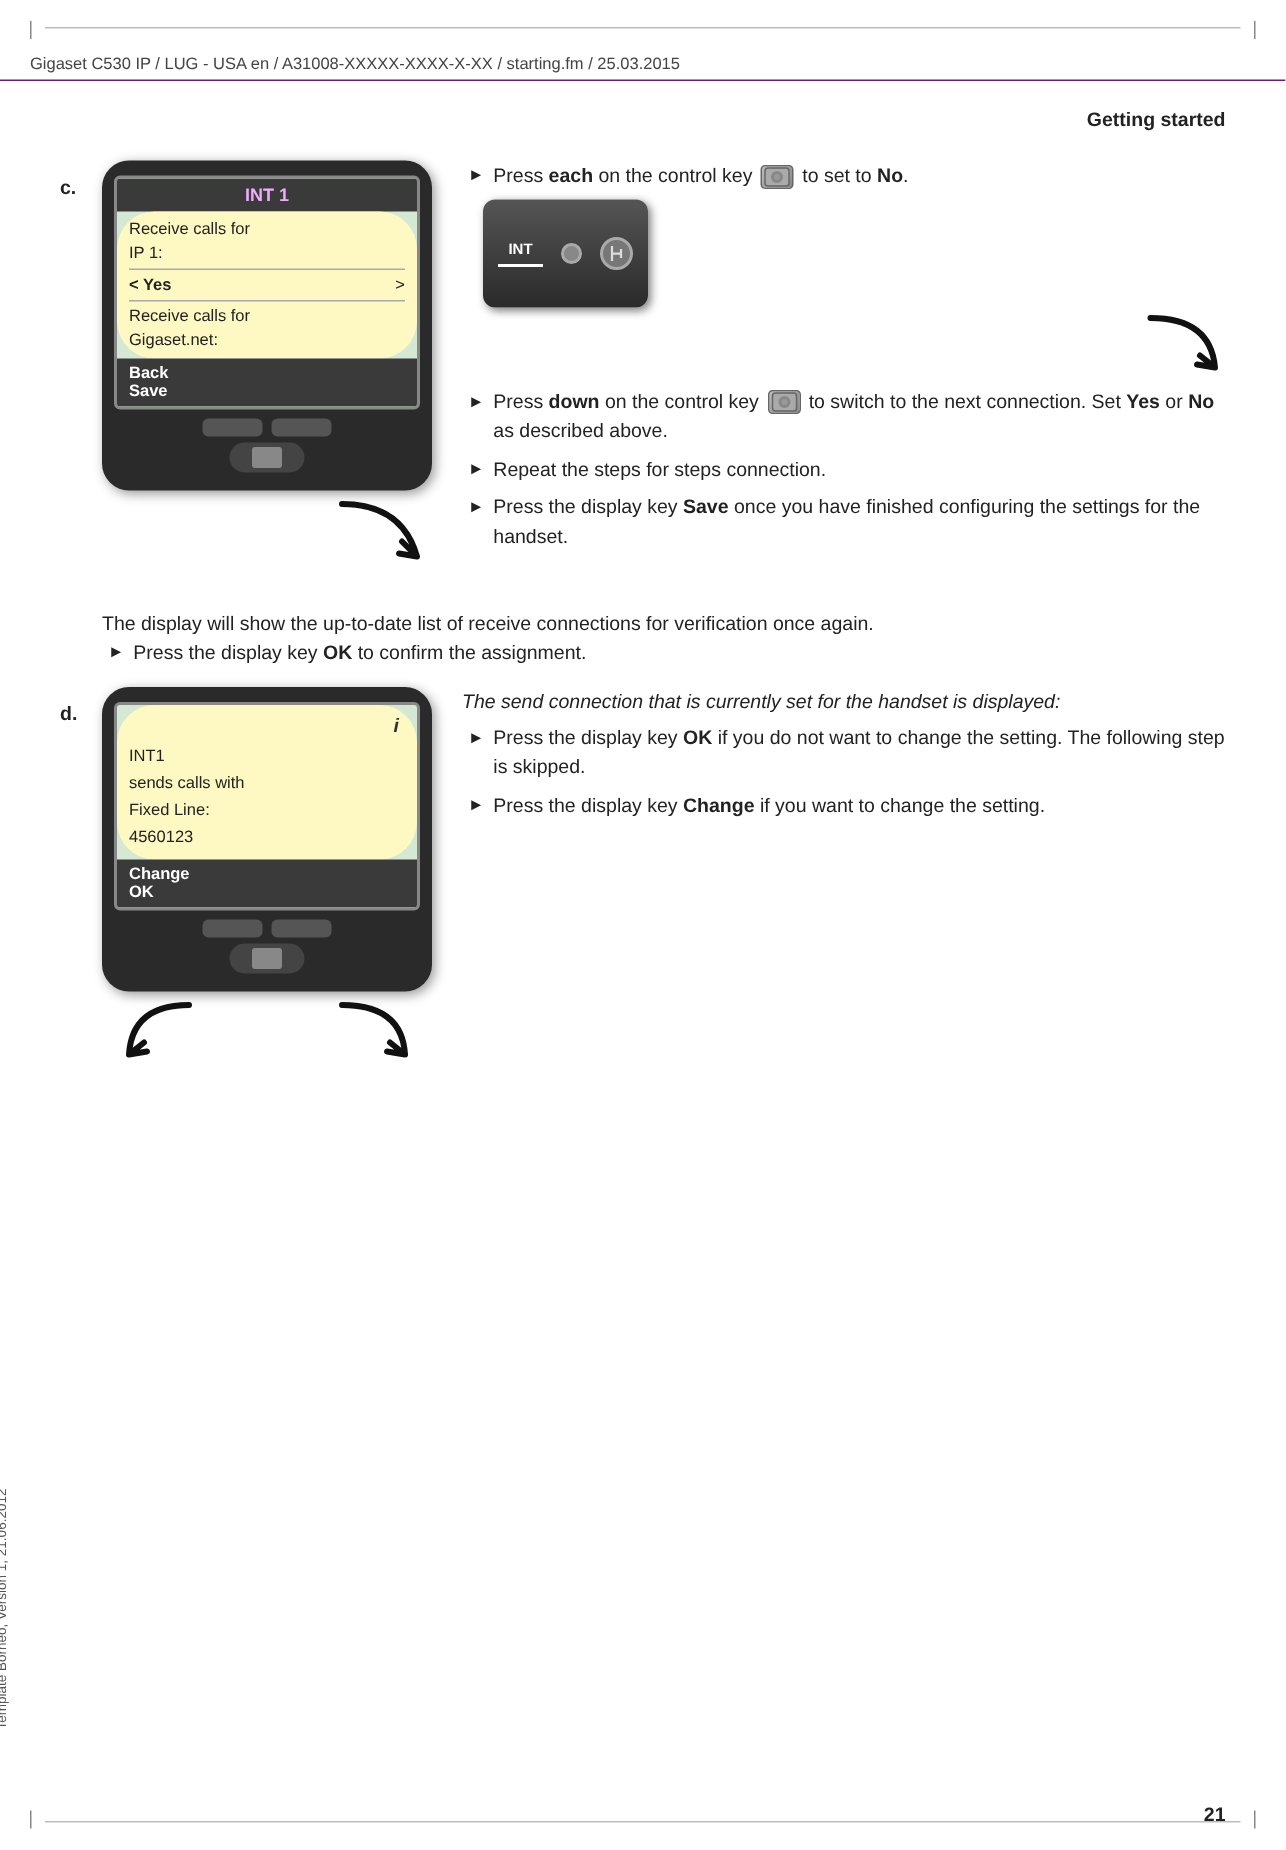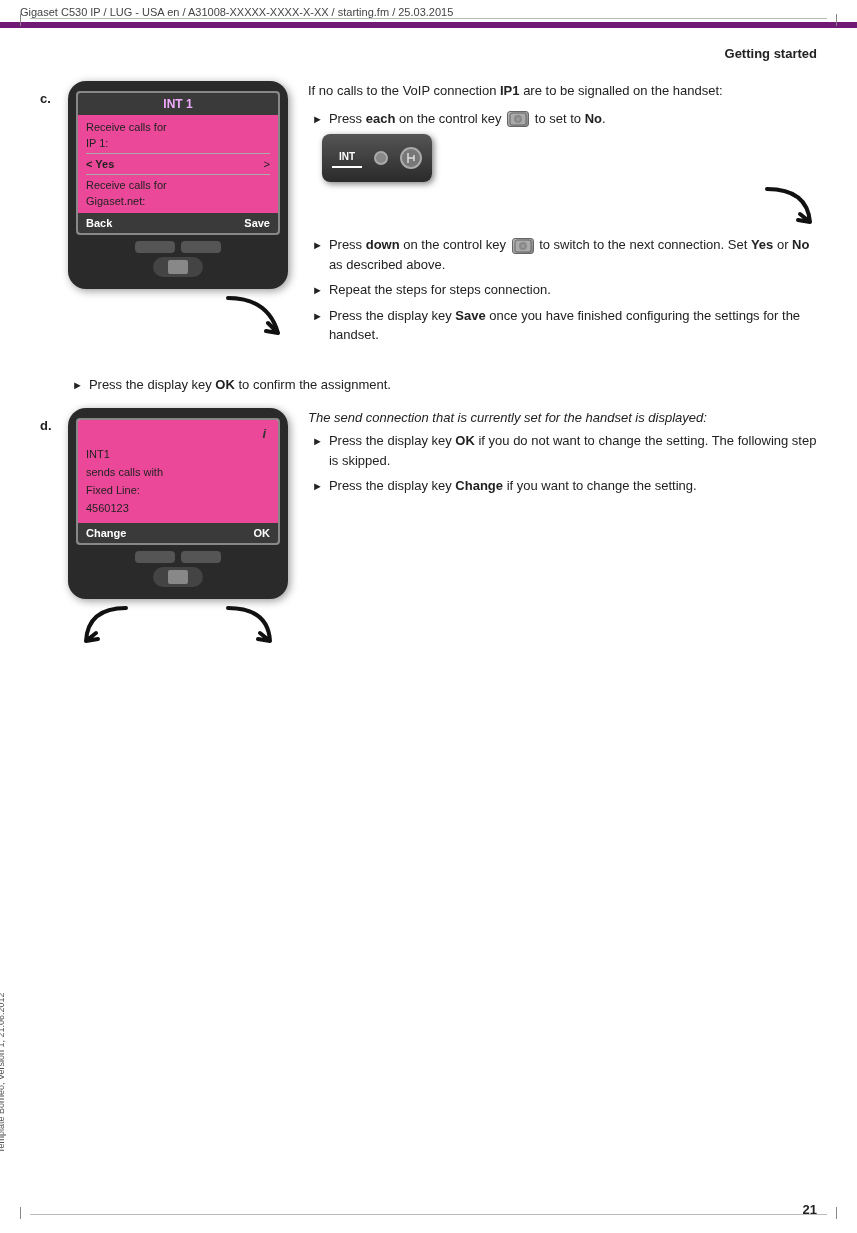--- a/index.html
+++ b/index.html
@@ -11,22 +11,23 @@
       background: #fff;
       color: #222;
       position: relative;
     }
 
     
     .page-header {
       font-size: 11px;
       color: #444;
       padding: 6px 20px 0 20px;
-      border-bottom: 6px solid #701a75;
+      border-bottom: 1px solid #701a75;
       padding-bottom: 4px;
+      margin-top: 31px;
     }
 
     
     .section-title {
       text-align: right;
       font-size: 13px;
       font-weight: bold;
       padding: 18px 40px 10px 10px;
     }
 
@@ -76,22 +77,23 @@
       background: #3a3a3a;
       color: #f0abfc;
       text-align: center;
       font-size: 12px;
       font-weight: bold;
       padding: 4px 6px;
     }
 
     .screen-body {
       padding: 4px 8px;
-      background: #ec4899;
+      background: #fef9c3;
       font-size: 11px;
+      border-radius: 25px;
     }
 
     .screen-row {
       padding: 2px 0;
       color: #222;
     }
 
     .screen-separator {
       border-top: 1px solid #aaa;
       margin: 2px 0;
@@ -108,20 +110,21 @@
     }
 
     .screen-bottom-bar {
       background: #3a3a3a;
       display: flex;
       justify-content: space-between;
       padding: 4px 8px;
       color: #fff;
       font-size: 11px;
       font-weight: bold;
+      flex-direction: column;
     }
 
     .phone-bottom-area {
       display: flex;
       flex-direction: column;
       align-items: center;
       padding-top: 6px;
       gap: 4px;
     }
 
@@ -198,21 +201,21 @@
     }
 
     
     .int-key-block {
       margin: 6px 0;
       padding-left: 14px;
     }
 
     .int-key-visual {
       width: 110px;
-      height: 48px;
+      height: 72px;
       background: linear-gradient(180deg, #555, #2a2a2a);
       border-radius: 8px;
       display: flex;
       align-items: center;
       justify-content: space-between;
       padding: 8px 10px;
       box-shadow: 2px 2px 6px rgba(0,0,0,0.5);
       position: relative;
     }
 
@@ -405,23 +408,20 @@
       </div>
 
       <div style="display:flex; justify-content:flex-end; margin-top:4px;">
         <svg width="70" height="55" viewBox="0 0 70 55">
           <path d="M 10 5 Q 50 5 60 40 L 50 30 M 60 40 L 48 38" stroke="#111" stroke-width="4" fill="none" stroke-linejoin="round" stroke-linecap="round"></path>
         </svg>
       </div>
     </div>
 
     <div class="step-text">
-      <p style="margin-bottom:8px;">
-        If no calls to the VoIP connection <b>IP1</b> are to be signalled on the handset:
-      </p>
 
       <div class="bullet-item">
         <span class="bullet-arrow">►</span>
         <span class="bullet-text">
           Press <b>each</b> on the control key
           <span class="key-icon">
             <svg width="18" height="14" viewBox="0 0 18 14">
               <rect x="1" y="1" width="16" height="12" rx="2" fill="#aaa" stroke="#666" stroke-width="1"></rect>
               <circle cx="9" cy="7" r="4" fill="#888"></circle>
               <circle cx="9" cy="7" r="2" fill="#999"></circle>
@@ -475,20 +475,21 @@
       <div class="bullet-item">
         <span class="bullet-arrow">►</span>
         <span class="bullet-text">
           Press the display key <b>Save</b> once you have finished configuring the settings for the handset.
         </span>
       </div>
     </div>
   </div>
 
   <div style="padding: 4px 0 10px 28px;">
+    <p>The display will show the up-to-date list of receive connections for verification once again.</p>
     <div class="bullet-item" style="margin-top:4px;">
       <span class="bullet-arrow">►</span>
       <span class="bullet-text">
         Press the display key <b>OK</b> to confirm the assignment.
       </span>
     </div>
   </div>
 
   <div class="step-row">
     <div class="step-label">d.</div>

